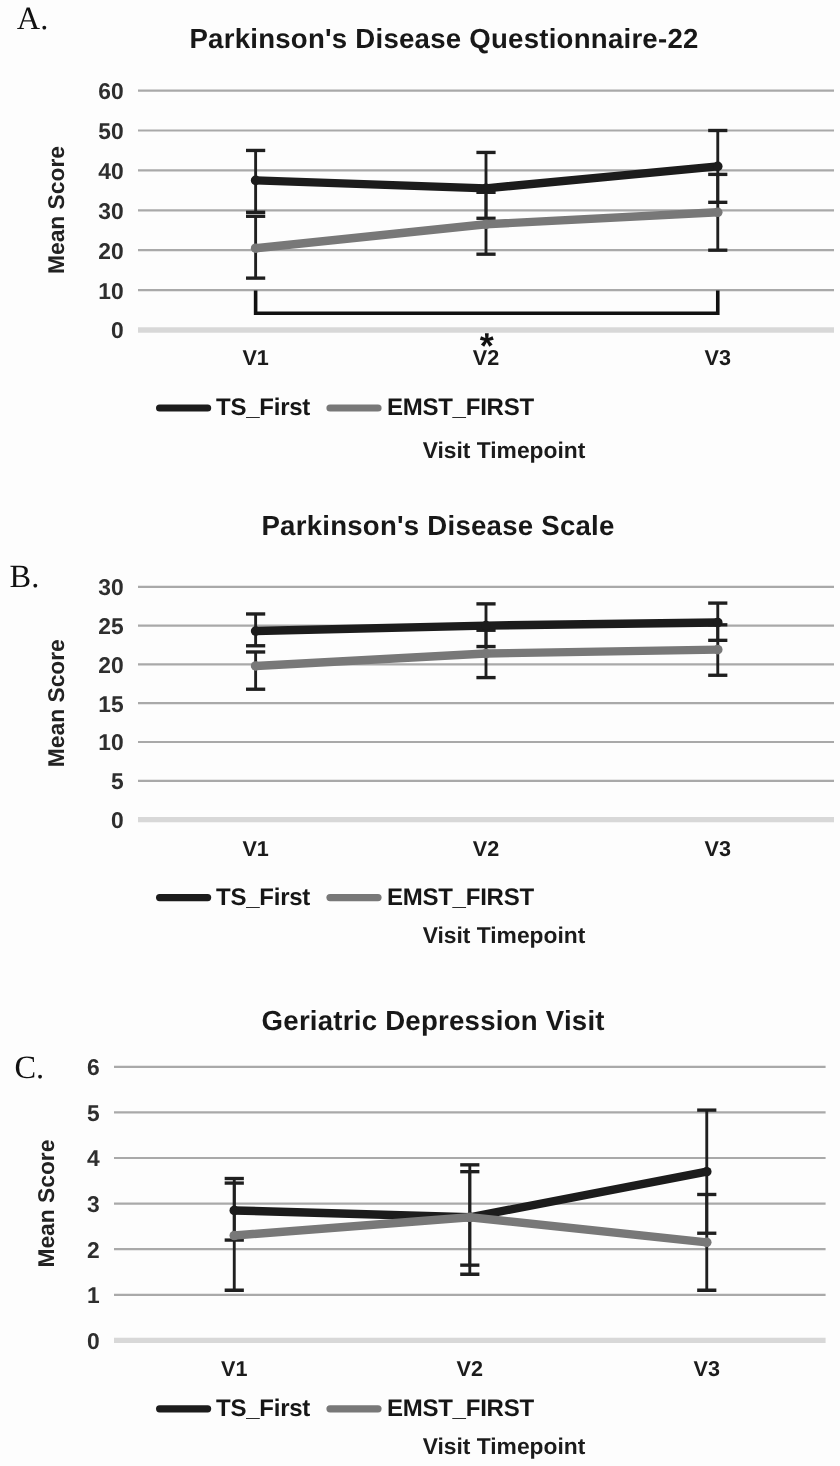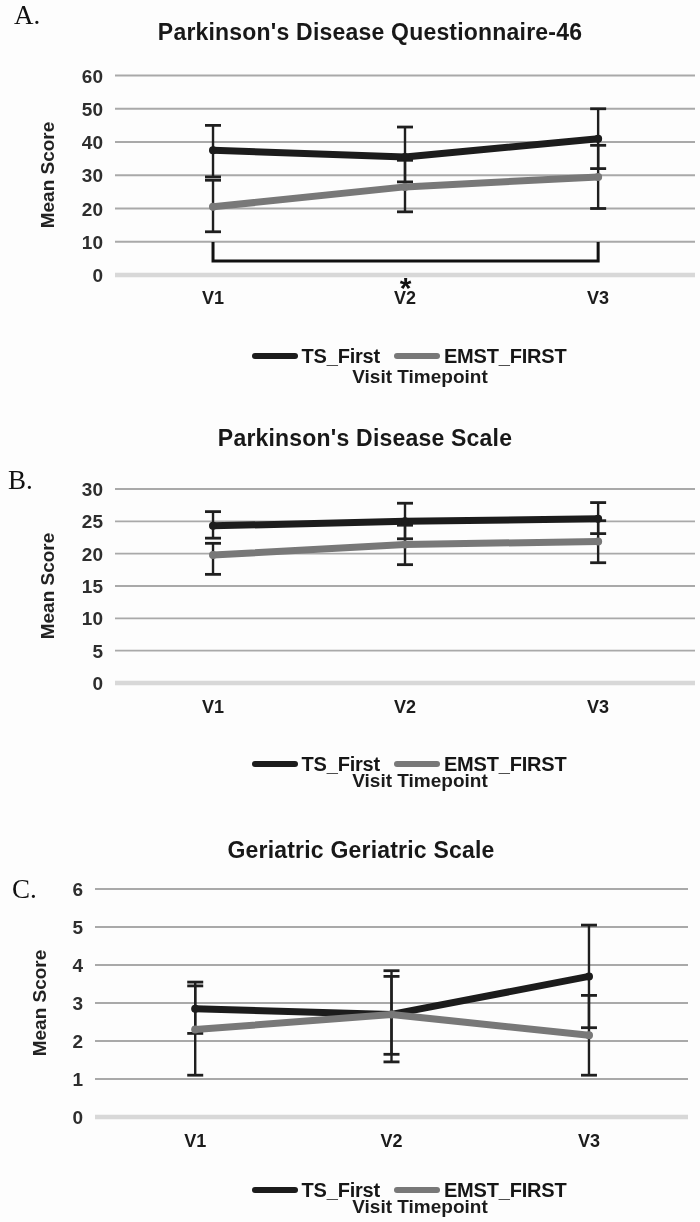--- a/index.html
+++ b/index.html
@@ -21,38 +21,38 @@
     position:absolute;width:220px;height:26px;text-align:center;
     font-weight:700;font-size:19px;color:#222;line-height:26px;
     transform:rotate(-90deg);
   }
   .xlabel{
     position:absolute;left:140px;right:0;text-align:center;
     font-weight:700;font-size:19px;color:#1b1b1b;
   }
   .legend{
     position:absolute;left:130px;right:12px;height:24px;
-    display:flex;justify-content:center;align-items:center;gap:14px;margin-top:16px;
+    display:flex;justify-content:flex-start;align-items:center;gap:14px;
   }
   .legend-item{display:flex;align-items:center;gap:4px;}
   .swatch{display:inline-block;width:46px;height:6px;border-radius:3px;}
   .legend-label{font-weight:700;font-size:20px;color:#161616;letter-spacing:-.2px;}
   svg.plot{position:absolute;left:0;top:0;display:block;}
   .ytick{font:700 19px "Liberation Sans",sans-serif;fill:#2e2e2e;}
   .cat{font:700 18px "Liberation Sans",sans-serif;fill:#1b1b1b;}
   .star{font:700 30px "Liberation Sans",sans-serif;fill:#111;}
 </style>
 </head>
 <body>
 
 <div class="figure">
 
   <section class="panel" style="top: 0px; height: 410px;">
     <div class="panel-letter" style="left: 14px; top: 2px;">A.</div>
-    <h2 class="chart-title" style="top: 20px; padding-left: 40px;">Parkinson's Disease Questionnaire-46</h2>
+    <h2 class="chart-title" style="top: 20px; padding-left: 40px;">Parkinson's Disease Questionnaire-22</h2>
     <div class="ylabel" style="left: -62px; top: 162px;">Mean Score</div>
     <svg class="plot" viewBox="0 0 700 410" width="700" height="410">
         <line x1="115" y1="275" x2="695" y2="275" stroke="#d8d8d8" stroke-width="4.5"></line>
         <text x="103" y="282" text-anchor="end" class="ytick">0</text>
         <line x1="115" y1="241.75" x2="695" y2="241.75" stroke="#a9a9a9" stroke-width="1.8"></line>
         <text x="103" y="248.75" text-anchor="end" class="ytick">10</text>
         <line x1="115" y1="208.5" x2="695" y2="208.5" stroke="#a9a9a9" stroke-width="1.8"></line>
         <text x="103" y="215.5" text-anchor="end" class="ytick">20</text>
         <line x1="115" y1="175.25" x2="695" y2="175.25" stroke="#a9a9a9" stroke-width="1.8"></line>
         <text x="103" y="182.25" text-anchor="end" class="ytick">30</text>
@@ -164,21 +164,21 @@
         <span class="legend-item">
           <span class="swatch" style="background: rgb(120, 120, 120);"></span>
           <span class="legend-label">EMST_FIRST</span>
         </span>
       </div>
     <div class="xlabel" style="top: 360px;">Visit Timepoint</div>
   </section>
 
   <section class="panel" style="top: 810px; height: 412px;">
     <div class="panel-letter" style="left: 12px; top: 66px;">C.</div>
-    <h2 class="chart-title" style="top: 28px; padding-left: 22px;">Geriatric Geriatric Scale</h2>
+    <h2 class="chart-title" style="top: 28px; padding-left: 22px;">Geriatric Depression Visit</h2>
     <div class="ylabel" style="left: -70px; top: 180px;">Mean Score</div>
     <svg class="plot" viewBox="0 0 700 412" width="700" height="412">
         <line x1="95" y1="307" x2="688" y2="307" stroke="#d8d8d8" stroke-width="4.5"></line>
         <text x="83" y="314" text-anchor="end" class="ytick">0</text>
         <line x1="95" y1="269" x2="688" y2="269" stroke="#a9a9a9" stroke-width="1.8"></line>
         <text x="83" y="276" text-anchor="end" class="ytick">1</text>
         <line x1="95" y1="231" x2="688" y2="231" stroke="#a9a9a9" stroke-width="1.8"></line>
         <text x="83" y="238" text-anchor="end" class="ytick">2</text>
         <line x1="95" y1="193" x2="688" y2="193" stroke="#a9a9a9" stroke-width="1.8"></line>
         <text x="83" y="200" text-anchor="end" class="ytick">3</text>

